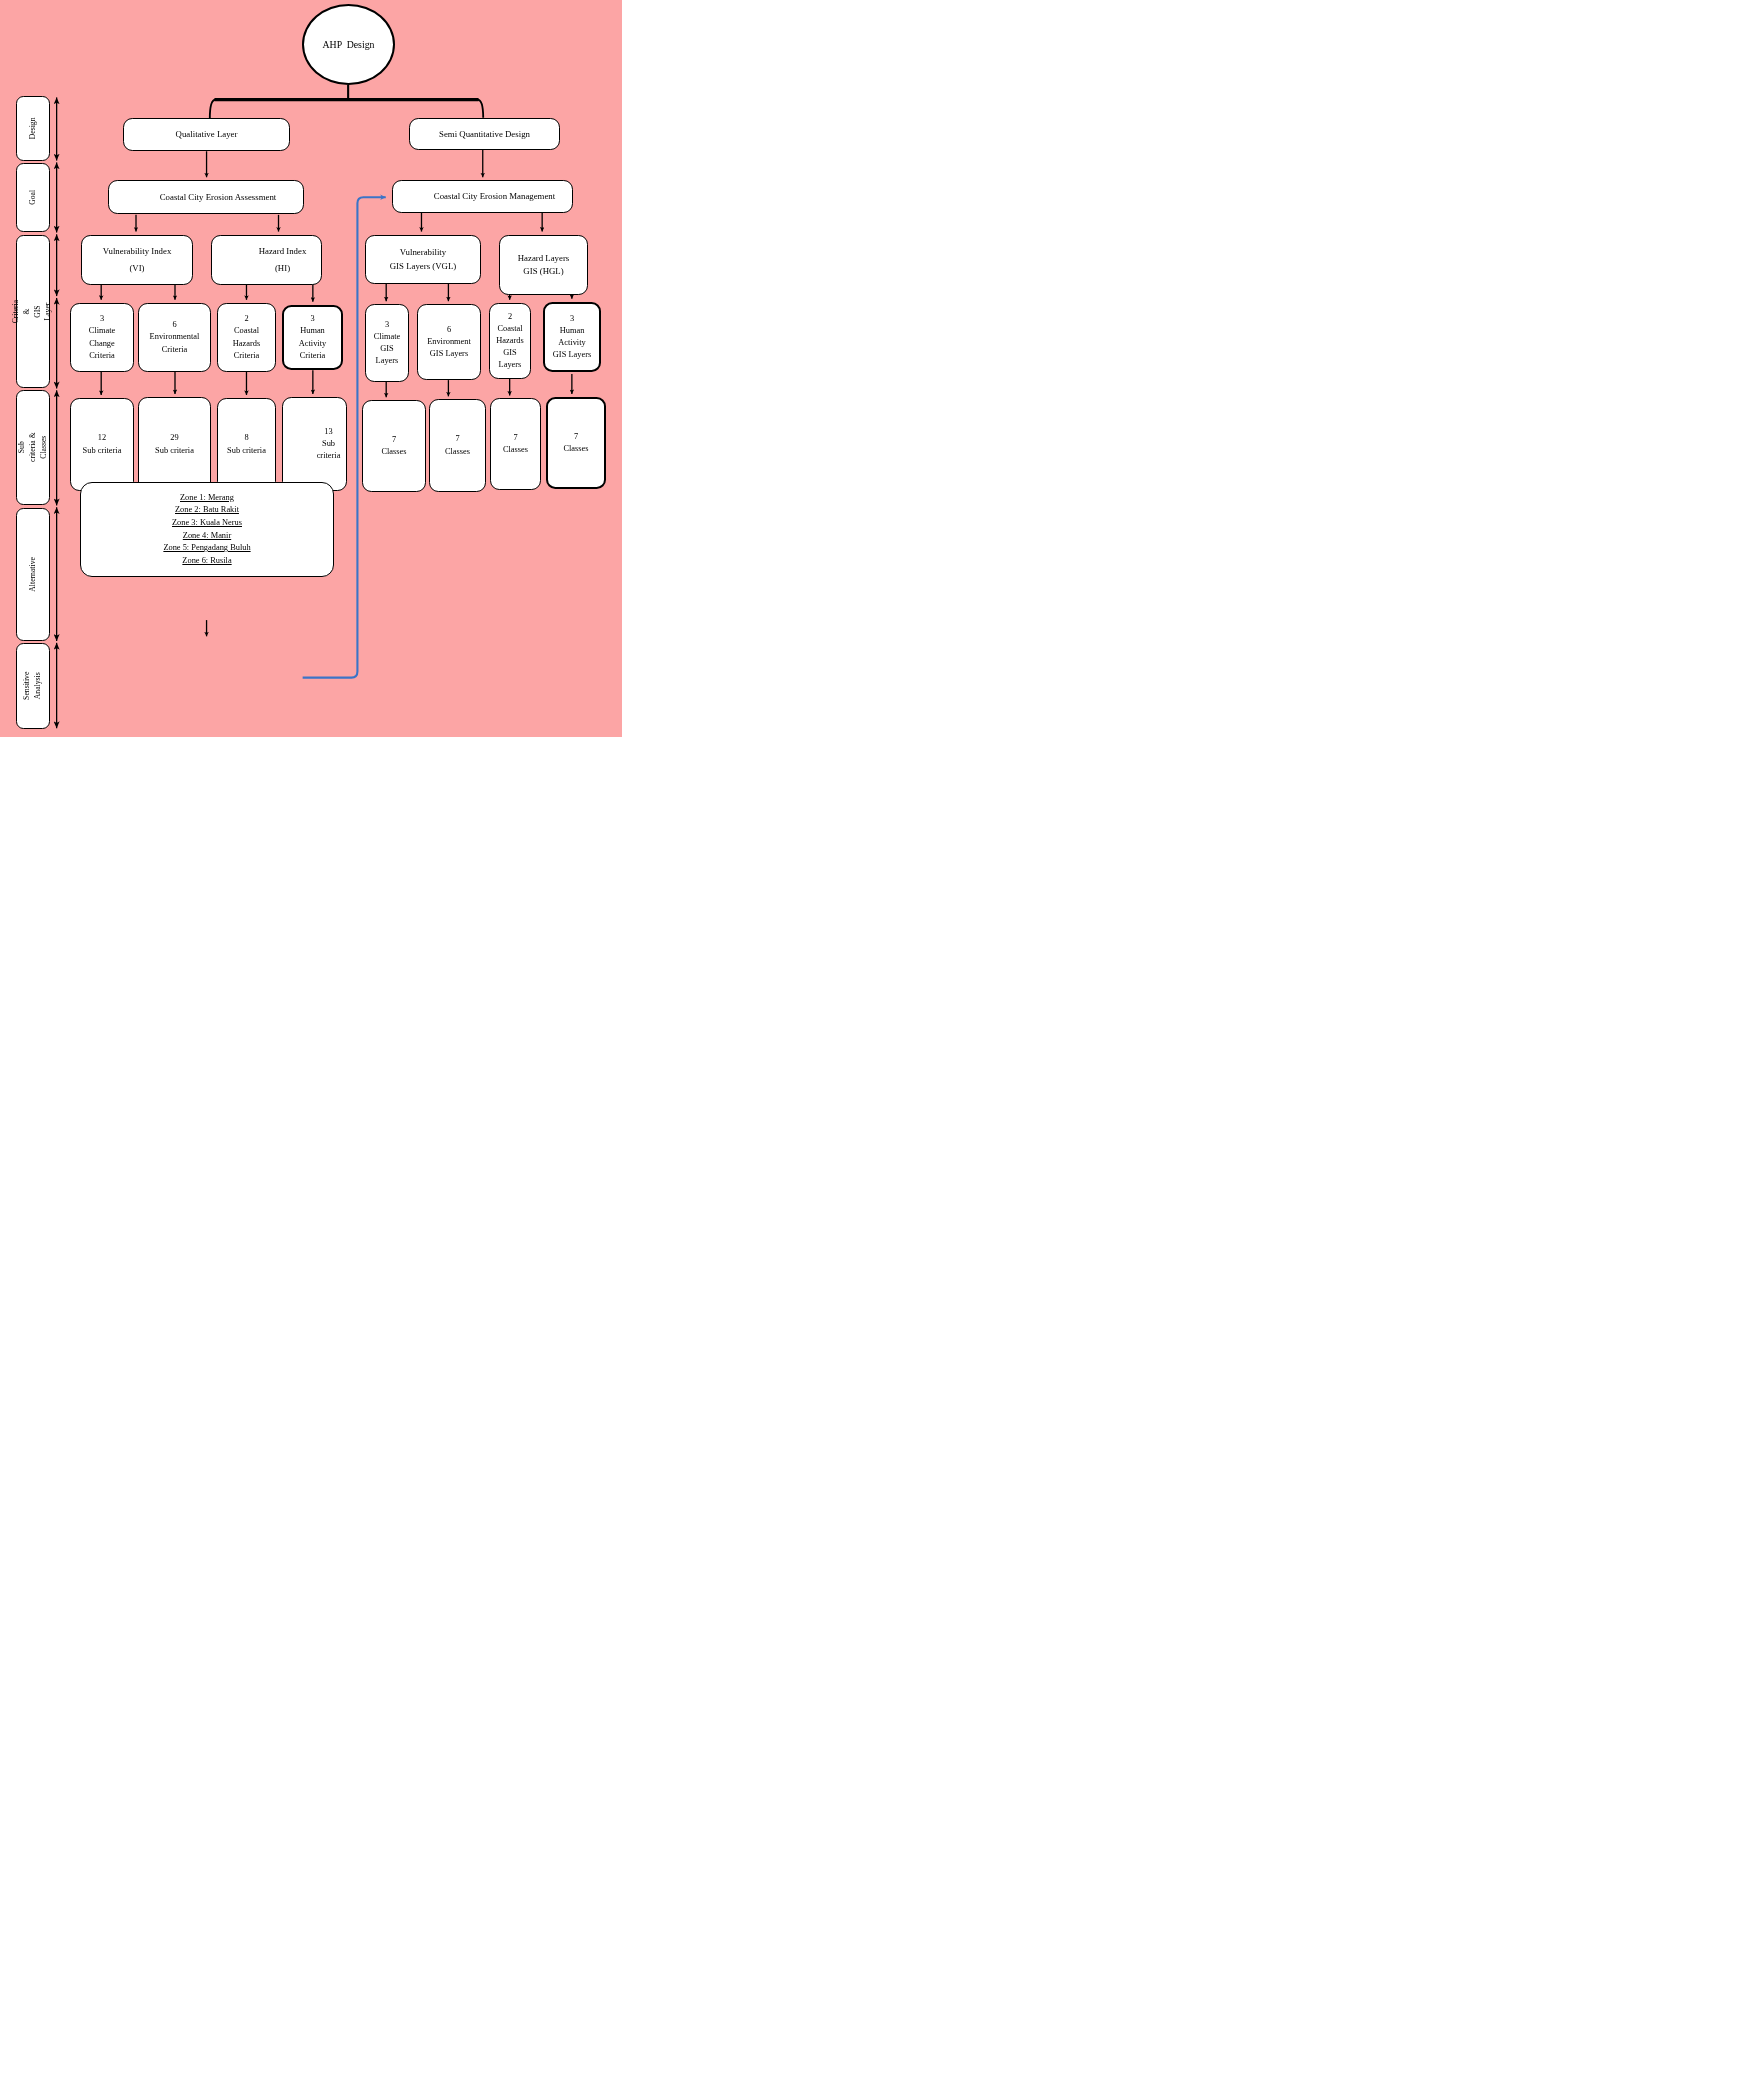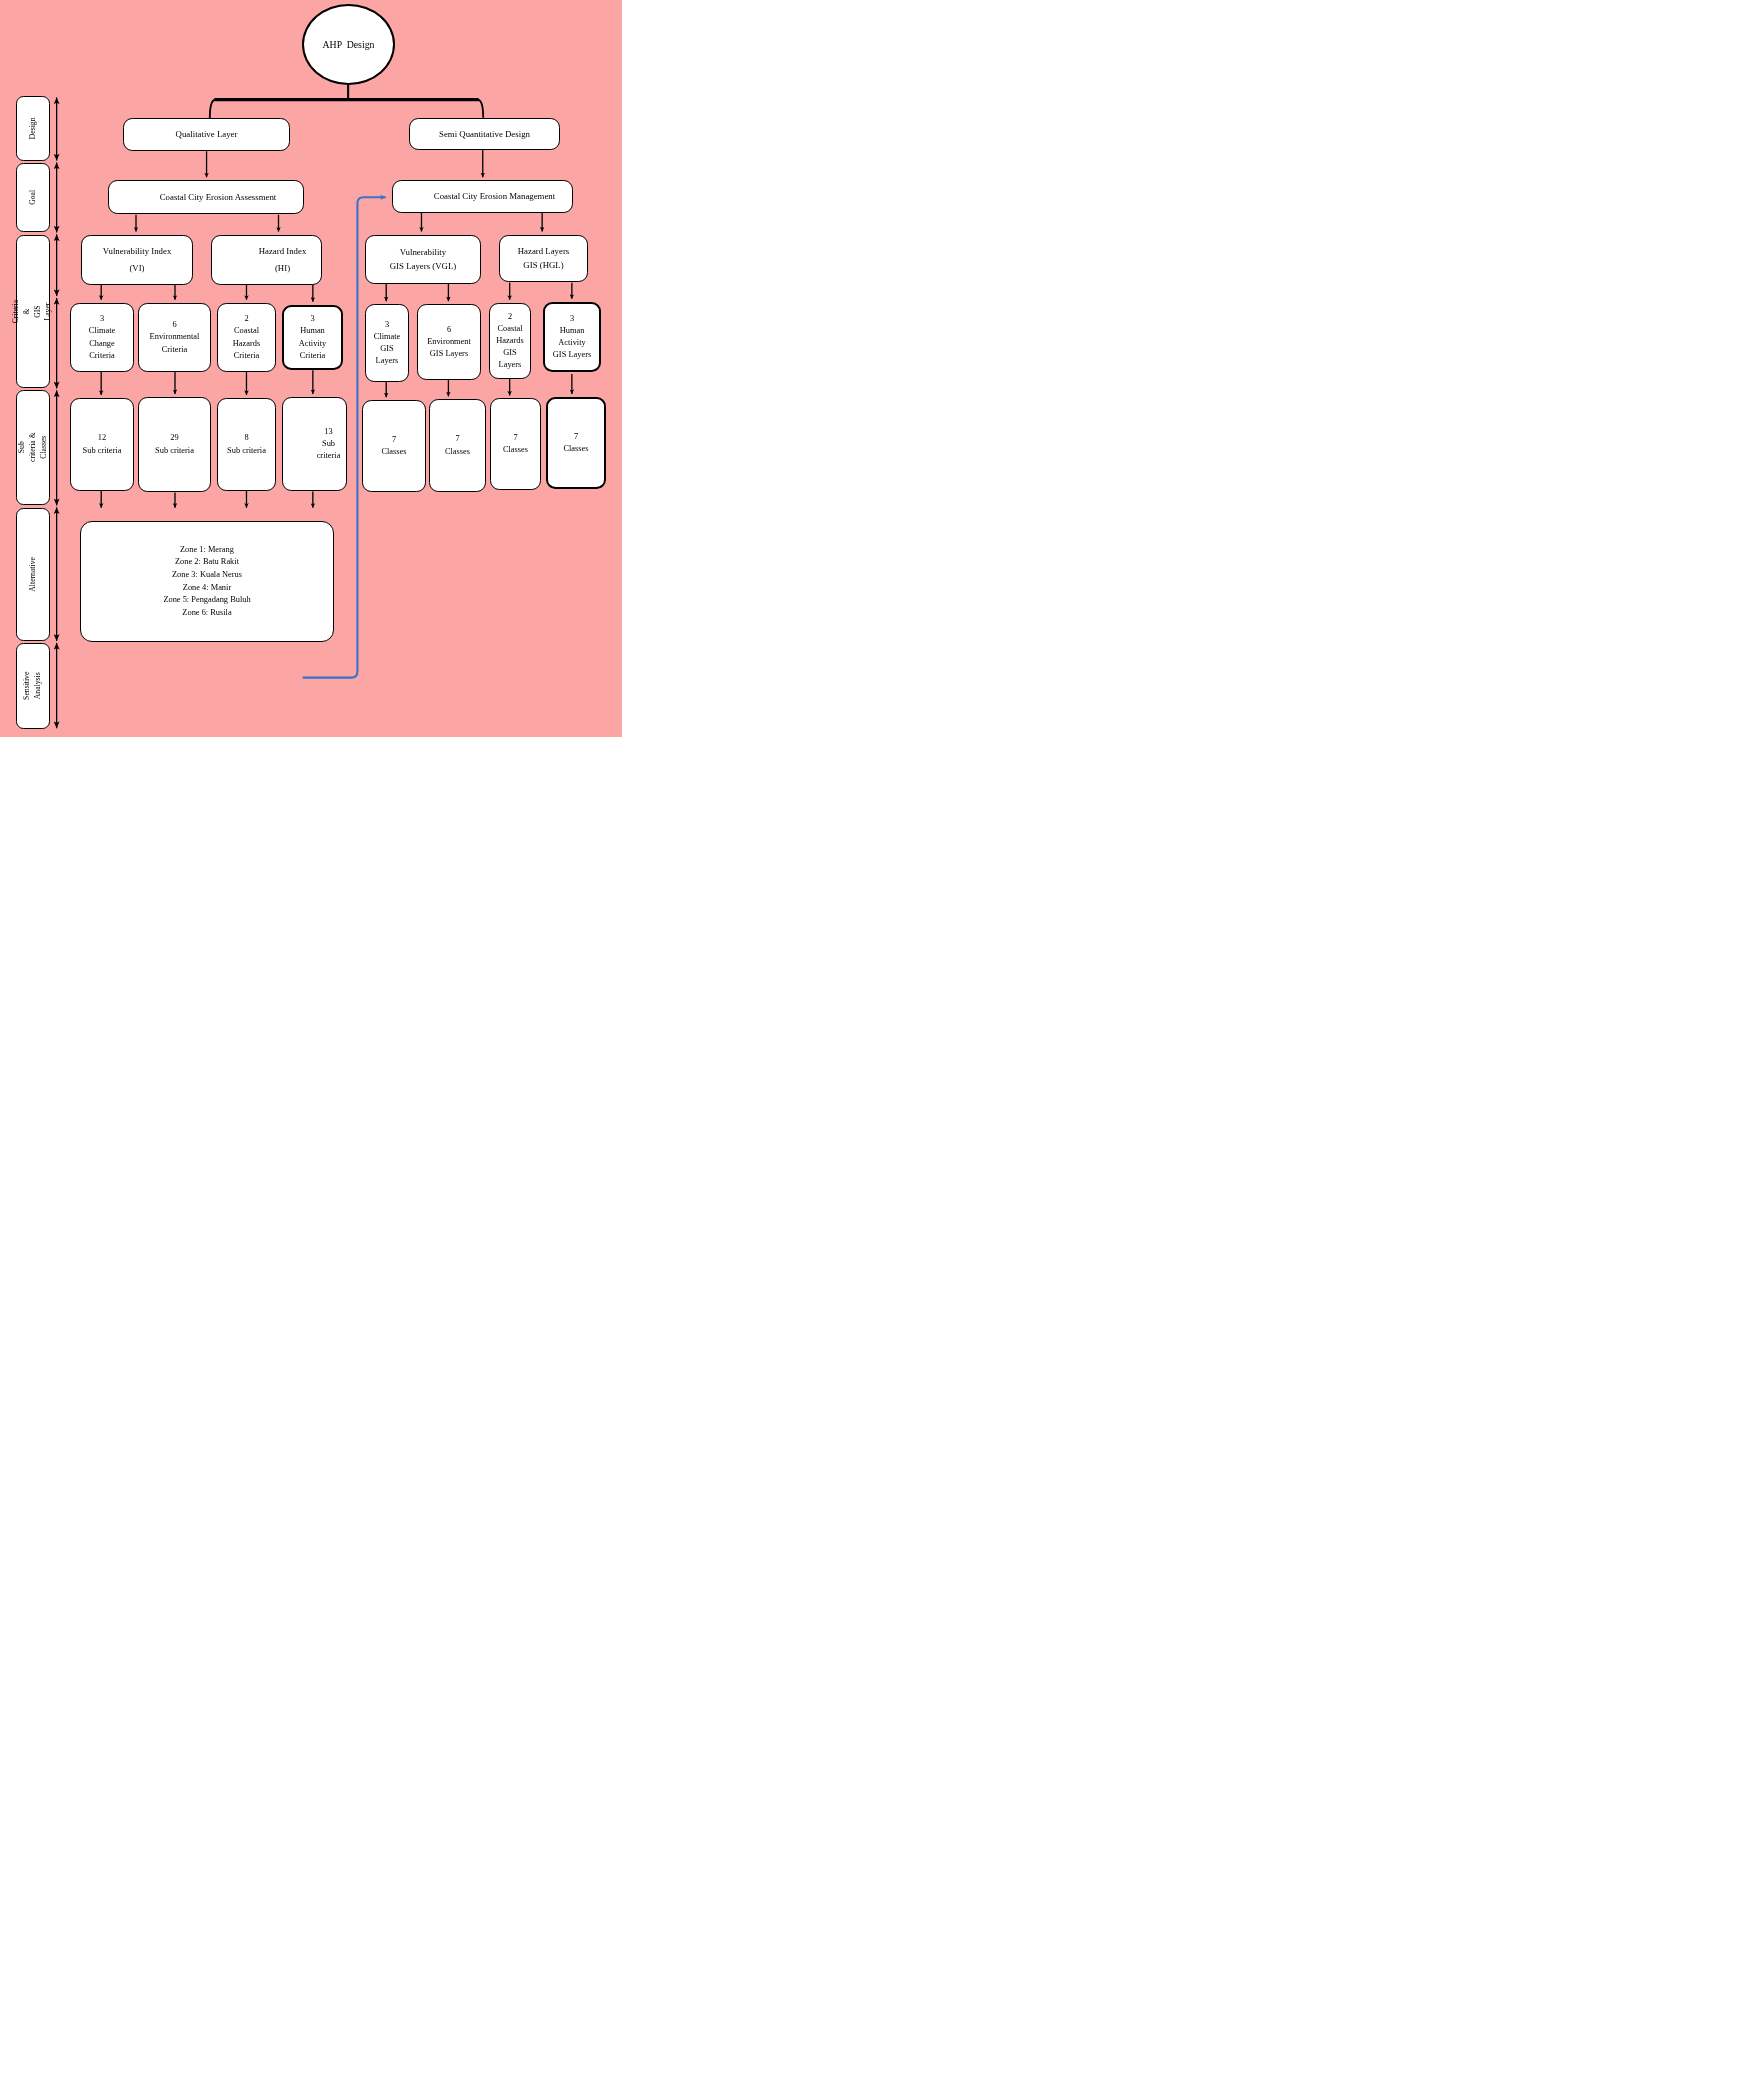--- a/index.html
+++ b/index.html
@@ -140,21 +140,21 @@
 
   <div class="node goal" style="left:108px;top:180px;width:196px;height:34px;">Coastal City Erosion Assessment</div>
   <div class="node goal" style="left:392px;top:180px;width:181px;height:32.5px;">Coastal City Erosion Management</div>
 
   <div class="node idx" style="left:81px;top:235px;width:112px;height:50px;">Vulnerability Index
 (VI)</div>
   <div class="node idx" style="left:211px;top:235px;width:111px;height:50px;padding-left:32px;">Hazard Index
 (HI)</div>
   <div class="node idx" style="left:365px;top:235px;width:116px;height:49px;line-height:1.5;">Vulnerability
 GIS Layers (VGL)</div>
-  <div class="node idx" style="left:499px;top:235px;width:89px;height:47px;line-height:1.5;">Hazard Layers
+  <div class="node idx" style="left:499px;top:235px;width:89px;height:60px;line-height:1.5;">Hazard Layers
 GIS (HGL)</div>
 
   <div class="node" style="left:70px;top:303px;width:64px;height:69px;">3
 Climate
 Change
 Criteria</div>
   <div class="node" style="left:138px;top:303px;width:73px;height:69px;">6
 Environmental
 Criteria</div>
   <div class="node" style="left:217px;top:303px;width:59px;height:69px;">2
@@ -194,21 +194,21 @@
 
   <div class="node" style="left:362px;top:400px;width:64px;height:92px;">7
 Classes</div>
   <div class="node" style="left:429px;top:399px;width:57px;height:93px;">7
 Classes</div>
   <div class="node" style="left:490px;top:398px;width:51px;height:92px;">7
 Classes</div>
   <div class="node thick" style="left:546px;top:397px;width:60px;height:92px;">7
 Classes</div>
 
-  <div class="node zones" style="left:80px;top:521px;width:254px;height:121px;border-radius:12px;">Zone 1: Merang
+  <div class="node zones" style="left:80px;top:482px;width:254px;height:95px;border-radius:12px;text-decoration:underline;">Zone 1: Merang
 Zone 2: Batu Rakit
 Zone 3: Kuala Nerus
 Zone 4: Manir
 Zone 5: Pengadang Buluh
 Zone 6: Rusila</div>
 
 
 </div>
 
 

